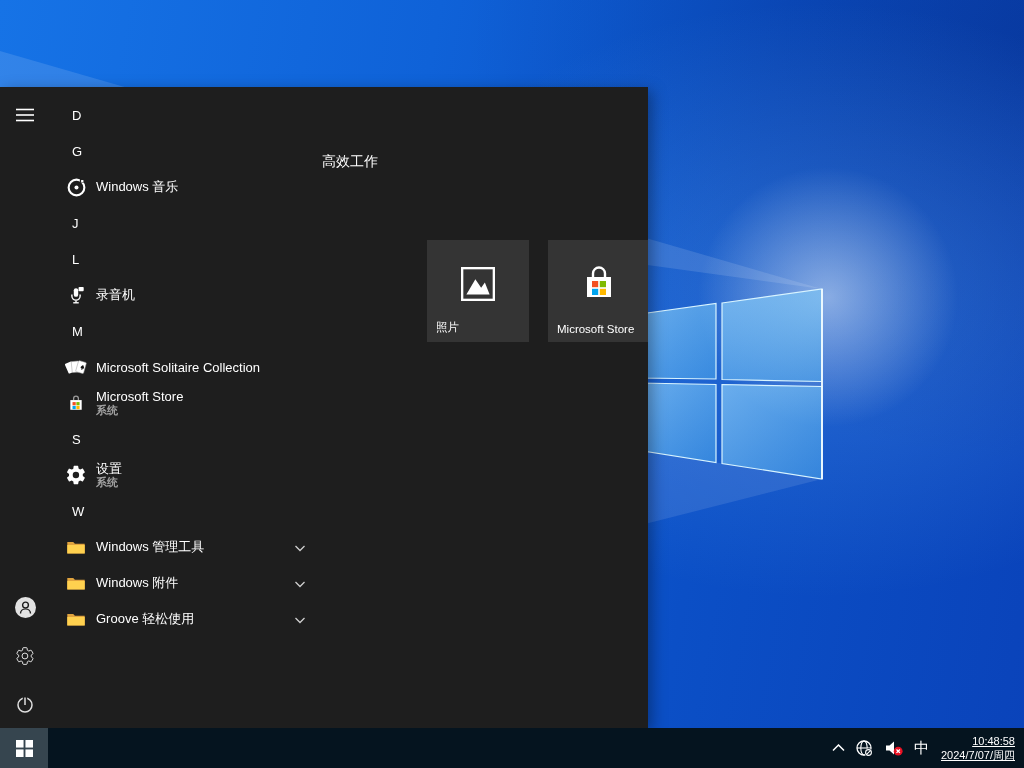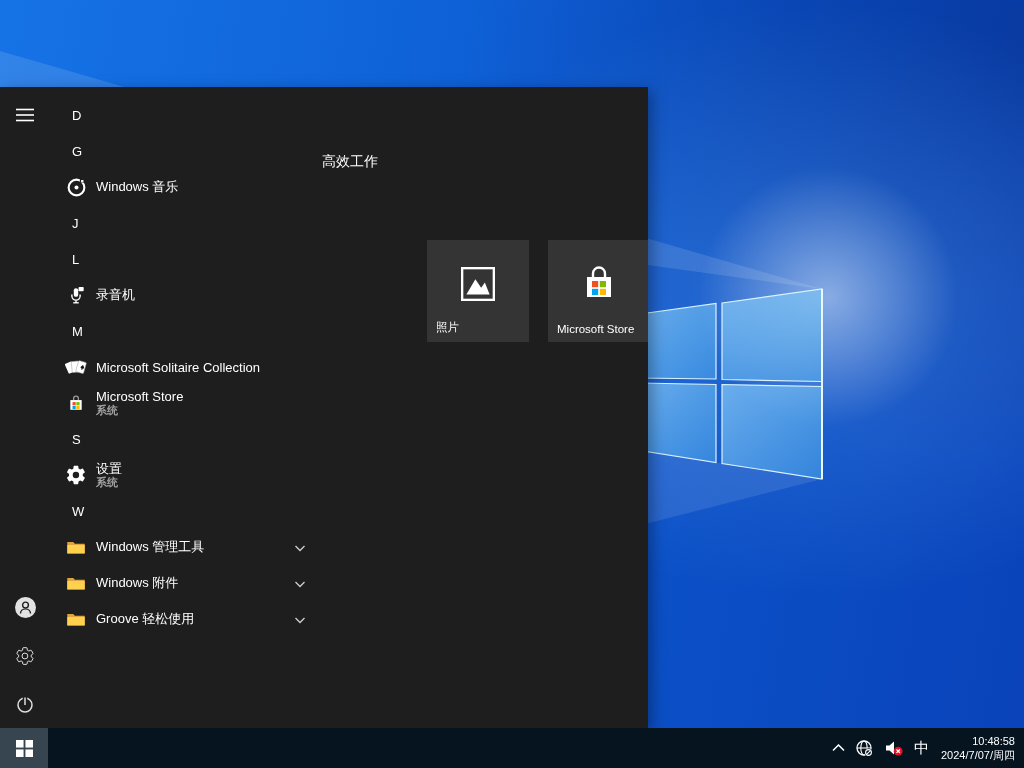--- a/index.html
+++ b/index.html
@@ -40,21 +40,21 @@
   .tile { width:102px; height:102px; background:#343434; position:relative; cursor:pointer; }
   .tile .ticon { position:absolute; left:50%; top:46px; transform:translate(-50%,-50%); }
   .tile .tlbl { position:absolute; left:9px; bottom:7px; color:#fff; font-size:11.5px; white-space:nowrap; }
 
   
   .taskbar { position:absolute; left:0; top:728px; width:1024px; height:40px; background:#05141f; display:flex; align-items:center; }
   .startbtn { width:48px; height:40px; background:#36454f; display:flex; align-items:center; justify-content:center; cursor:pointer; flex:none; }
   .tray { margin-left:auto; display:flex; align-items:center; gap:10px; padding-right:9px; }
   .trayic { display:flex; align-items:center; justify-content:center; cursor:pointer; }
   .ime { color:#fff; font-size:15px; cursor:pointer; }
-  .clock { text-align:right; color:#fff; font-size:11px; line-height:14px; cursor:default; margin-left:2px; }
+  .clock { text-align:right; color:#fff; font-size:11px; line-height:14px; cursor:default; margin-left:2px;text-decoration:underline; }
 </style>
 </head>
 <body>
 
 <div class="desktop">
   <svg class="wallsvg" width="1024" height="768" viewBox="0 0 1024 768">
     <defs>
       <radialGradient id="glow" cx="50%" cy="50%" r="50%">
         <stop offset="0%" stop-color="#ffffff" stop-opacity="0.45"></stop>
         <stop offset="100%" stop-color="#ffffff" stop-opacity="0"></stop>

